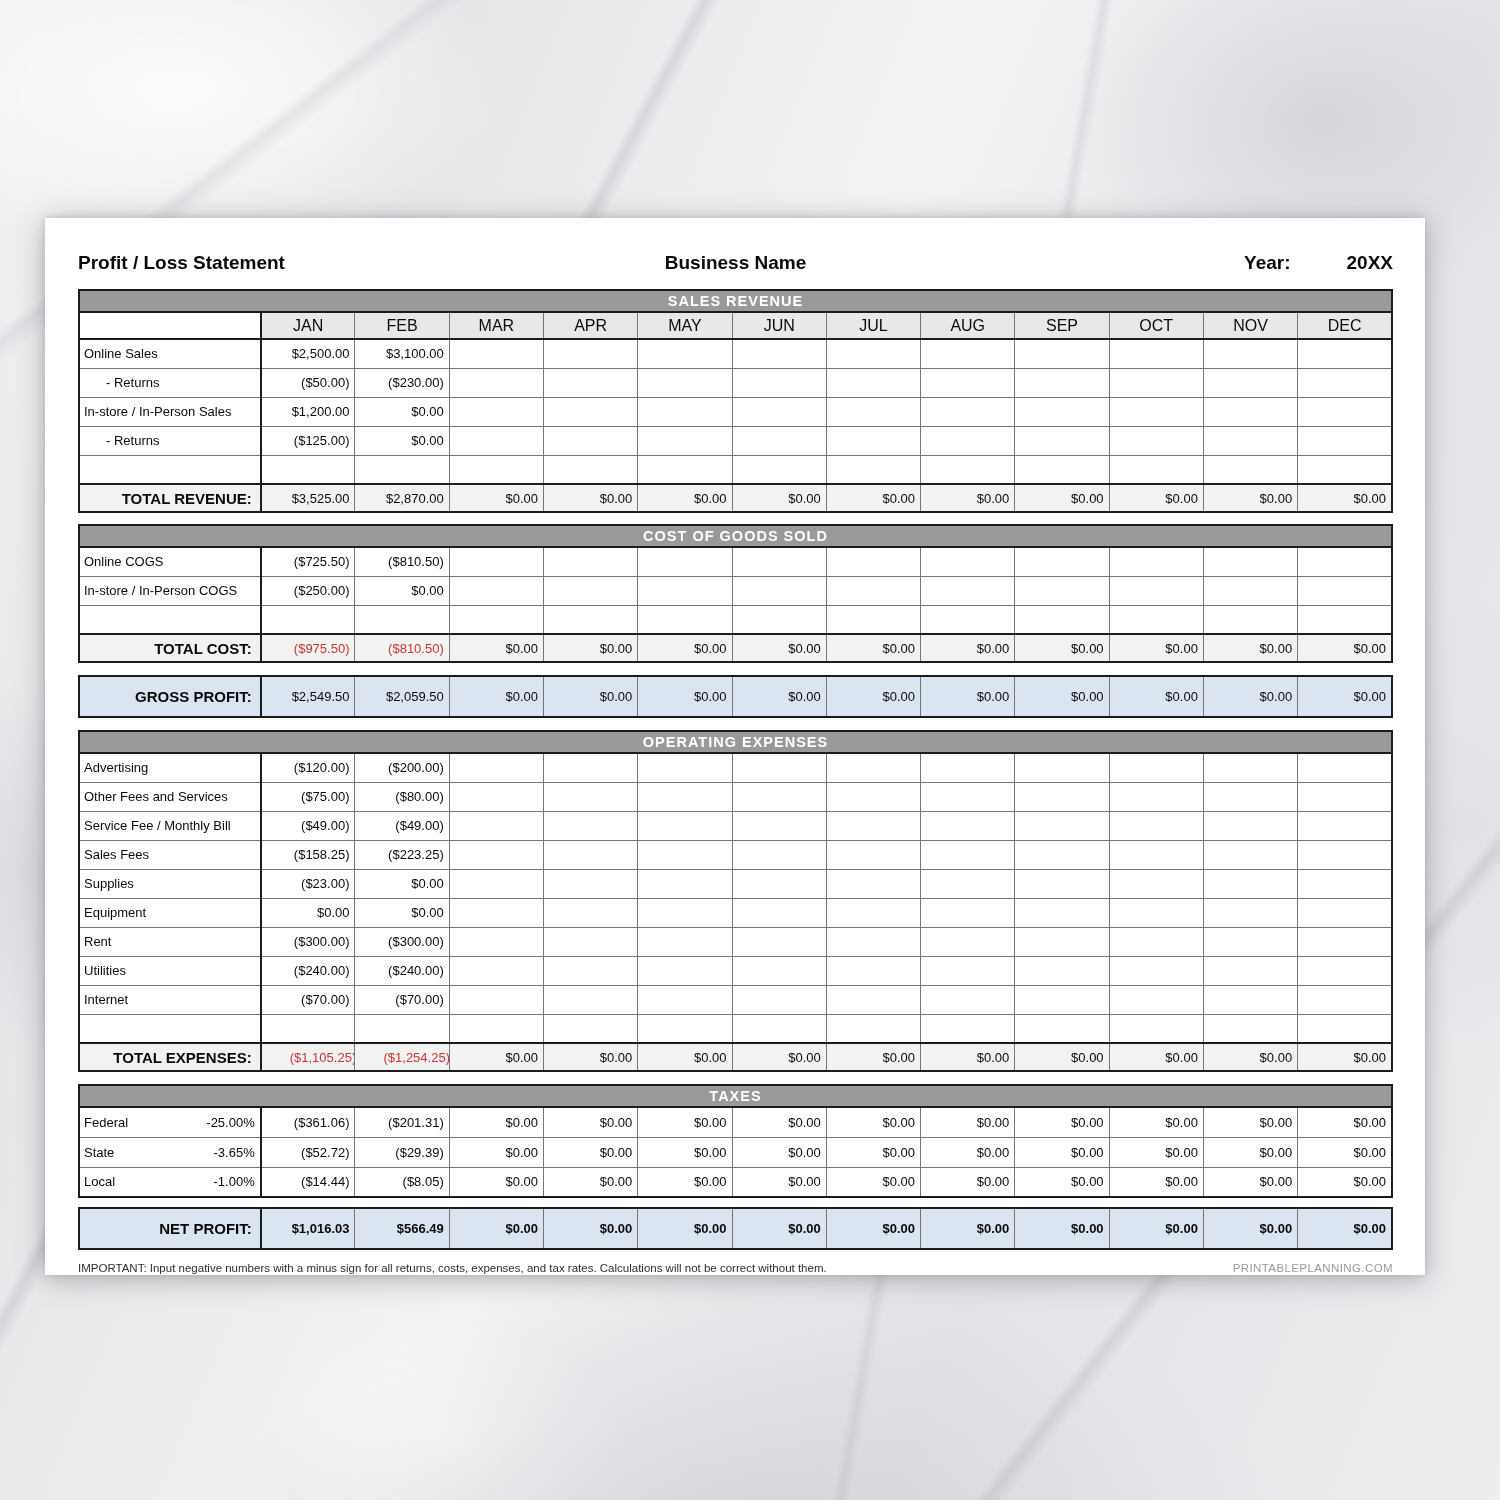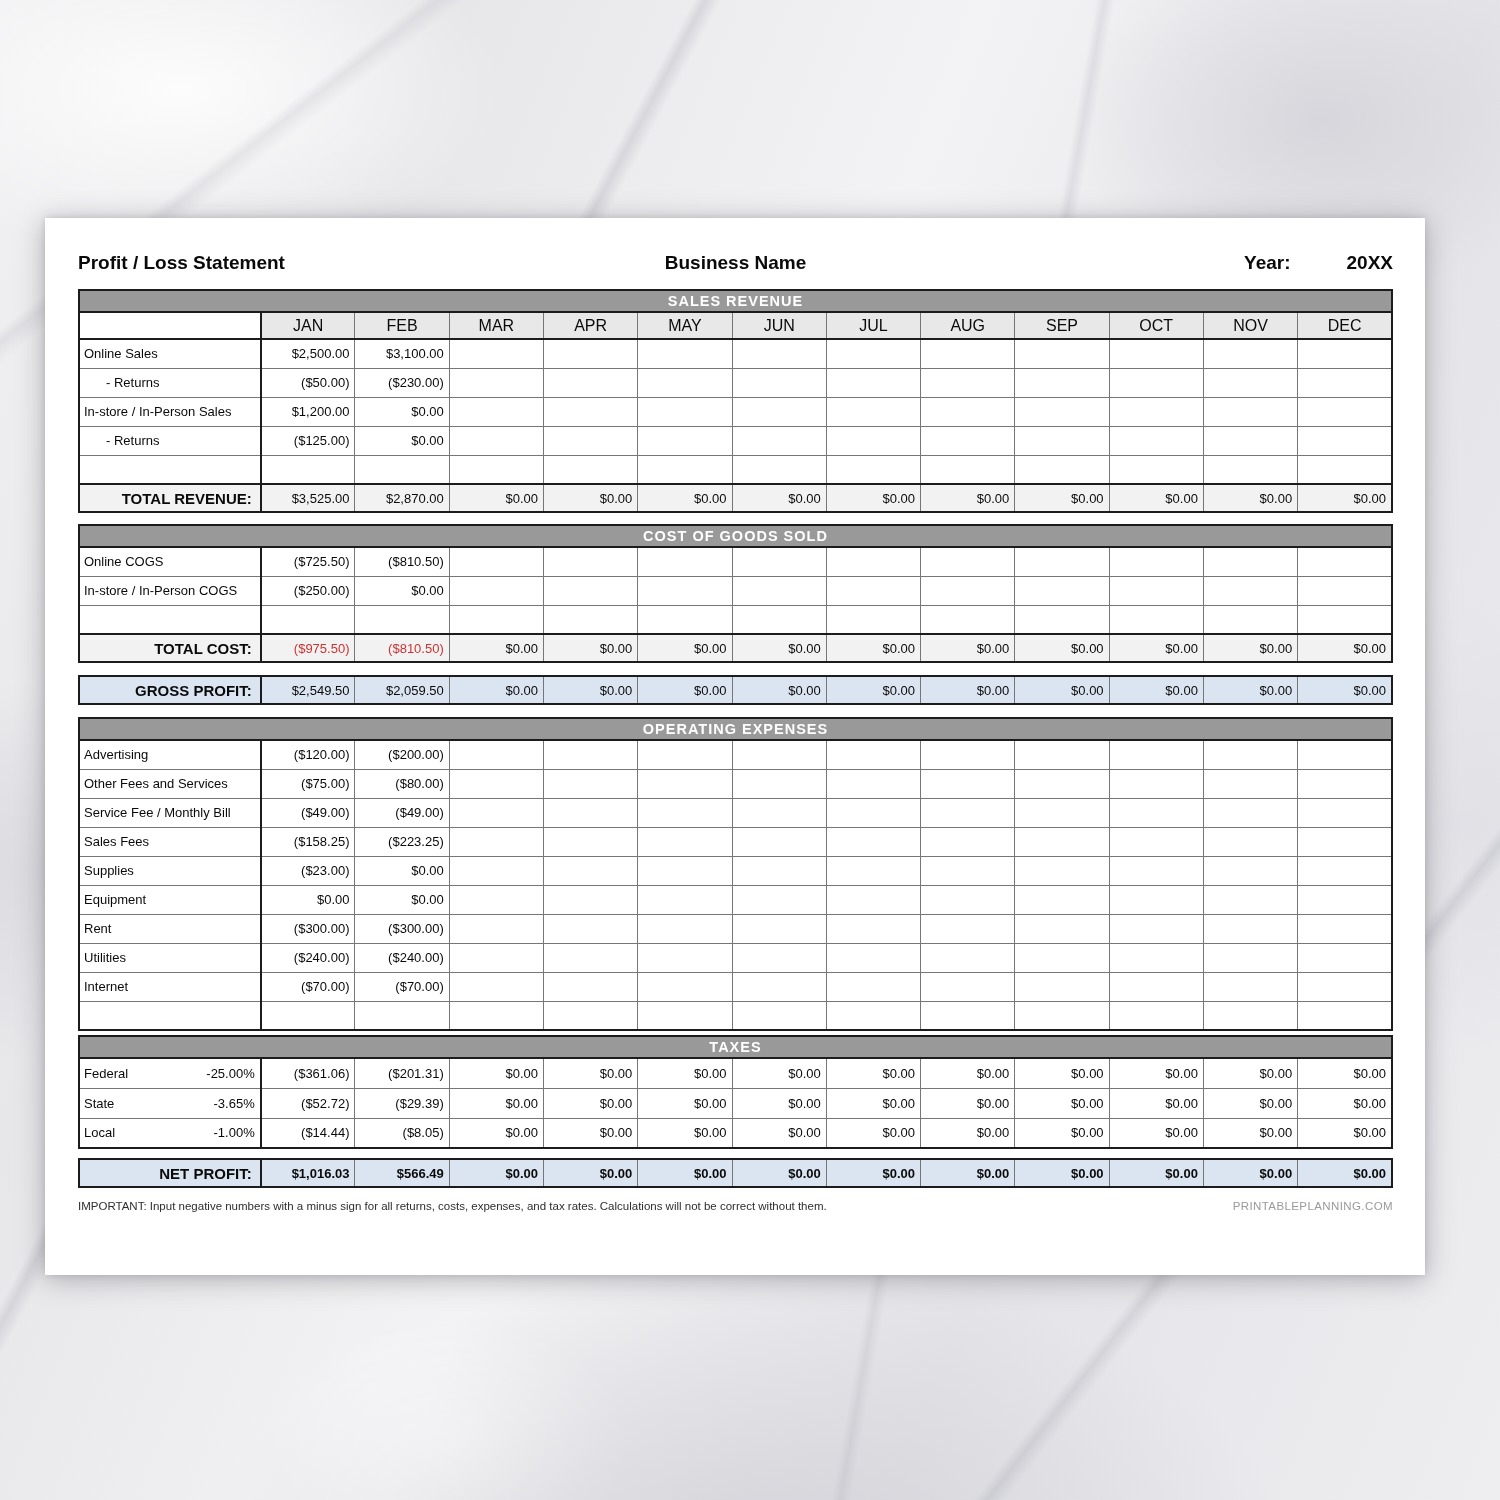--- a/index.html
+++ b/index.html
@@ -54,28 +54,28 @@
   tr.mh td.labelcol { background: #ffffff; }
   td.labelcol { border-right: 2px solid #1c1c1c; text-align: left; padding-left: 4px; }
   td.indent { padding-left: 26px; }
   td.val { text-align: right; padding-right: 5px; }
   tr.taxrow td { height: 30px; }
   .label-flex { display: flex; justify-content: space-between; align-items: center; }
   tr.total td { border-top: 2px solid #1c1c1c; background: var(--total, #f2f2f2); height: 28px; }
   tr.total td.labelcol, table.summary td.labelcol {
     text-align: right; font-weight: bold; font-size: 15px; padding-right: 8px;
   }
-  table.summary td { background: var(--blue, #dbe5f1); height: 28px; }
+  table.summary td { background: var(--blue, #dbe5f1); height: 41px; }
   table.summary.boldvals td.val { font-weight: bold; padding-left: 24px; }
   .red { color: var(--neg, #cc3333); padding-left: 28px; }
 
   .b-cogs { margin-top: 11px; }
   .b-gross_profit { margin-top: 12px; }
   .b-operating_expenses { margin-top: 12px; }
-  .b-taxes { margin-top: 4px; }
+  .b-taxes { margin-top: 12px; }
   .b-net_profit { margin-top: 9px; }
 
   .doc-footer {
     display: flex; justify-content: space-between; align-items: baseline;
     margin-top: 12px; font-size: 11.5px;
   }
   .doc-footer .note { color: #2e2e2e; }
   .doc-footer .brand { color: #9a9a9a; letter-spacing: 0.4px; }
 </style>
 </head>
@@ -498,20 +498,35 @@
             <td class="val"></td>
             <td class="val"></td>
             <td class="val"></td>
             <td class="val"></td>
             <td class="val"></td>
             <td class="val"></td>
             <td class="val"></td>
             <td class="val"></td>
             <td class="val"></td>
           </tr>
+          <tr class="total">
+            <td class="labelcol">TOTAL EXPENSES:</td>
+            <td class="val red">($1,105.25)</td>
+            <td class="val red">($1,254.25)</td>
+            <td class="val">$0.00</td>
+            <td class="val">$0.00</td>
+            <td class="val">$0.00</td>
+            <td class="val">$0.00</td>
+            <td class="val">$0.00</td>
+            <td class="val">$0.00</td>
+            <td class="val">$0.00</td>
+            <td class="val">$0.00</td>
+            <td class="val">$0.00</td>
+            <td class="val">$0.00</td>
+          </tr>
         </tbody>
       </table>
       <table class="block b-taxes">
         <colgroup>
           <col class="label-col">
           <col class="month-col">
           <col class="month-col">
           <col class="month-col">
           <col class="month-col">
           <col class="month-col">

